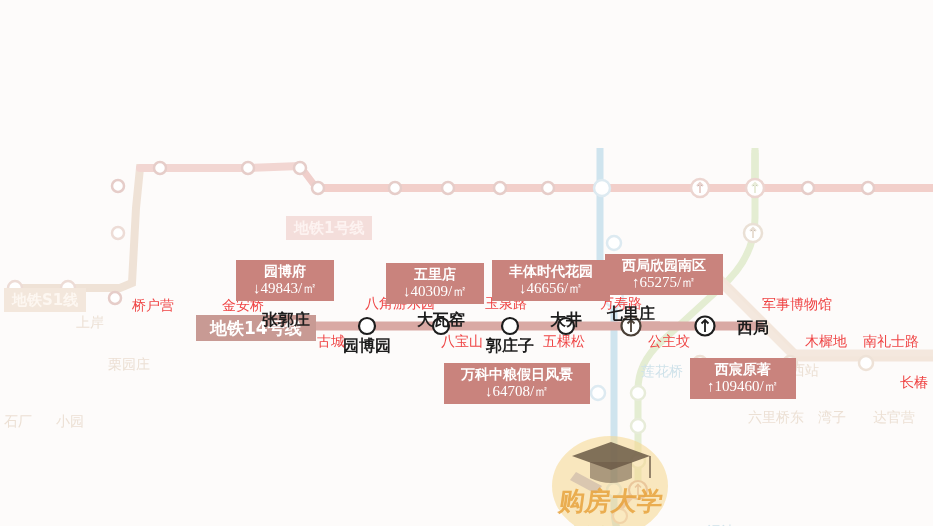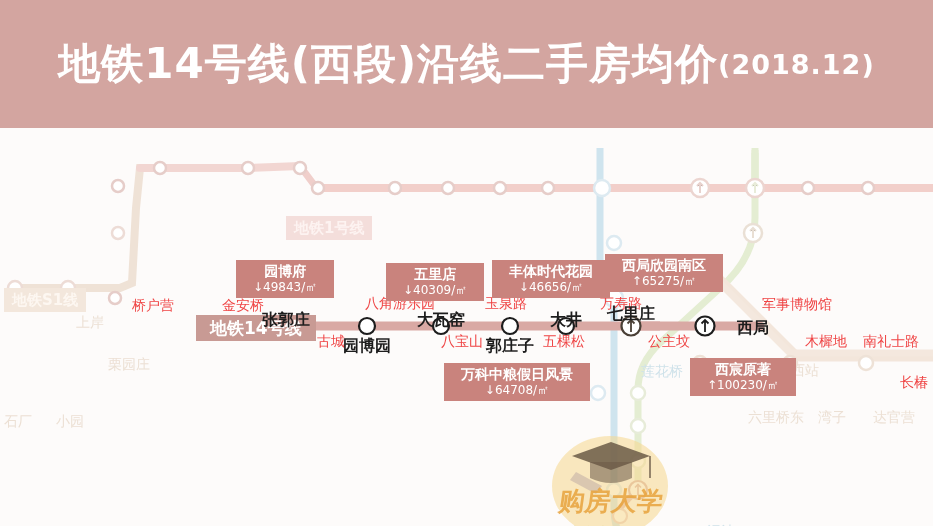--- a/index.html
+++ b/index.html
@@ -33,41 +33,35 @@
         padding:3px 8px;font-size:15px;line-height:18px;}
   .chip.l14{background:#c89a94;font-size:17px;padding:4px 14px;}
   .chip.l1{background:#f4dedb;color:#fdf3f1;}
   .chip.s1{background:#f3e7dc;color:#fdf7f1;}
   .chip.l9{background:#eaf0dc;color:#fbfdf4;}
 
   
   .price{position:absolute;background:#c9837d;color:#ffffff;text-align:center;
          padding:3px 17px 4px;white-space:nowrap;line-height:1.18;}
   .price .nm{font-size:14px;font-weight:bold;display:block;}
-  .price .pv{font-size:12px;display:block;}
+  .price .pv{font-size:15px;display:block;font-family:Liberation Serif, serif;}
 
   
   .wm{position:absolute;left:546px;top:300px;width:130px;height:110px;pointer-events:none;}
   .wm-circle{position:absolute;left:6px;top:8px;width:116px;height:100px;border-radius:50%;
      background:#f6d78c;opacity:.55;}
   .wm-text{position:absolute;left:0;top:56px;width:130px;text-align:center;
      font-size:26px;font-weight:bold;color:#e8a33d;opacity:.85;letter-spacing:0px;
      transform:skewX(-8deg);}
 </style>
 </head>
 <body>
 
 <div id="root">
 
-  <div class="header">
-    <div class="header-title">
-      <span>地铁14号线(西段)沿线二手房均价</span>
-        <span class="sub">(2018.12)</span>
-    </div>
-  </div>
 
   <div class="map">
 
     <svg width="933" height="398">
 
       <path d="M 18 160 L 120 160 L 132 155 L 136 80 L 140 40 L 245 40" stroke="#efe2d6" stroke-width="8" fill="none" stroke-linecap="round"></path>
 
       <path d="M 140 40 L 250 40 L 300 38" stroke="#f2d6d2" stroke-width="8" fill="none" stroke-linecap="round"></path>
 
       <path d="M 300 38 L 318 62" stroke="#f0cfcb" stroke-width="7" fill="none" stroke-linecap="round"></path>
@@ -260,18 +254,18 @@
         <div class="price" style="left: 605px; top: 126px;">
           <span class="nm">西局欣园南区</span>
           <span class="pv">↑65275/㎡</span>
         </div>
         <div class="price" style="left: 444px; top: 235px;">
           <span class="nm">万科中粮假日风景</span>
           <span class="pv">↓64708/㎡</span>
         </div>
         <div class="price" style="left: 690px; top: 230px;">
           <span class="nm">西宸原著</span>
-          <span class="pv">↑100230/㎡</span>
+          <span class="pv">↑109460/㎡</span>
         </div>
       </div>
 
   </div>
 </div>
 
 </body></html>

